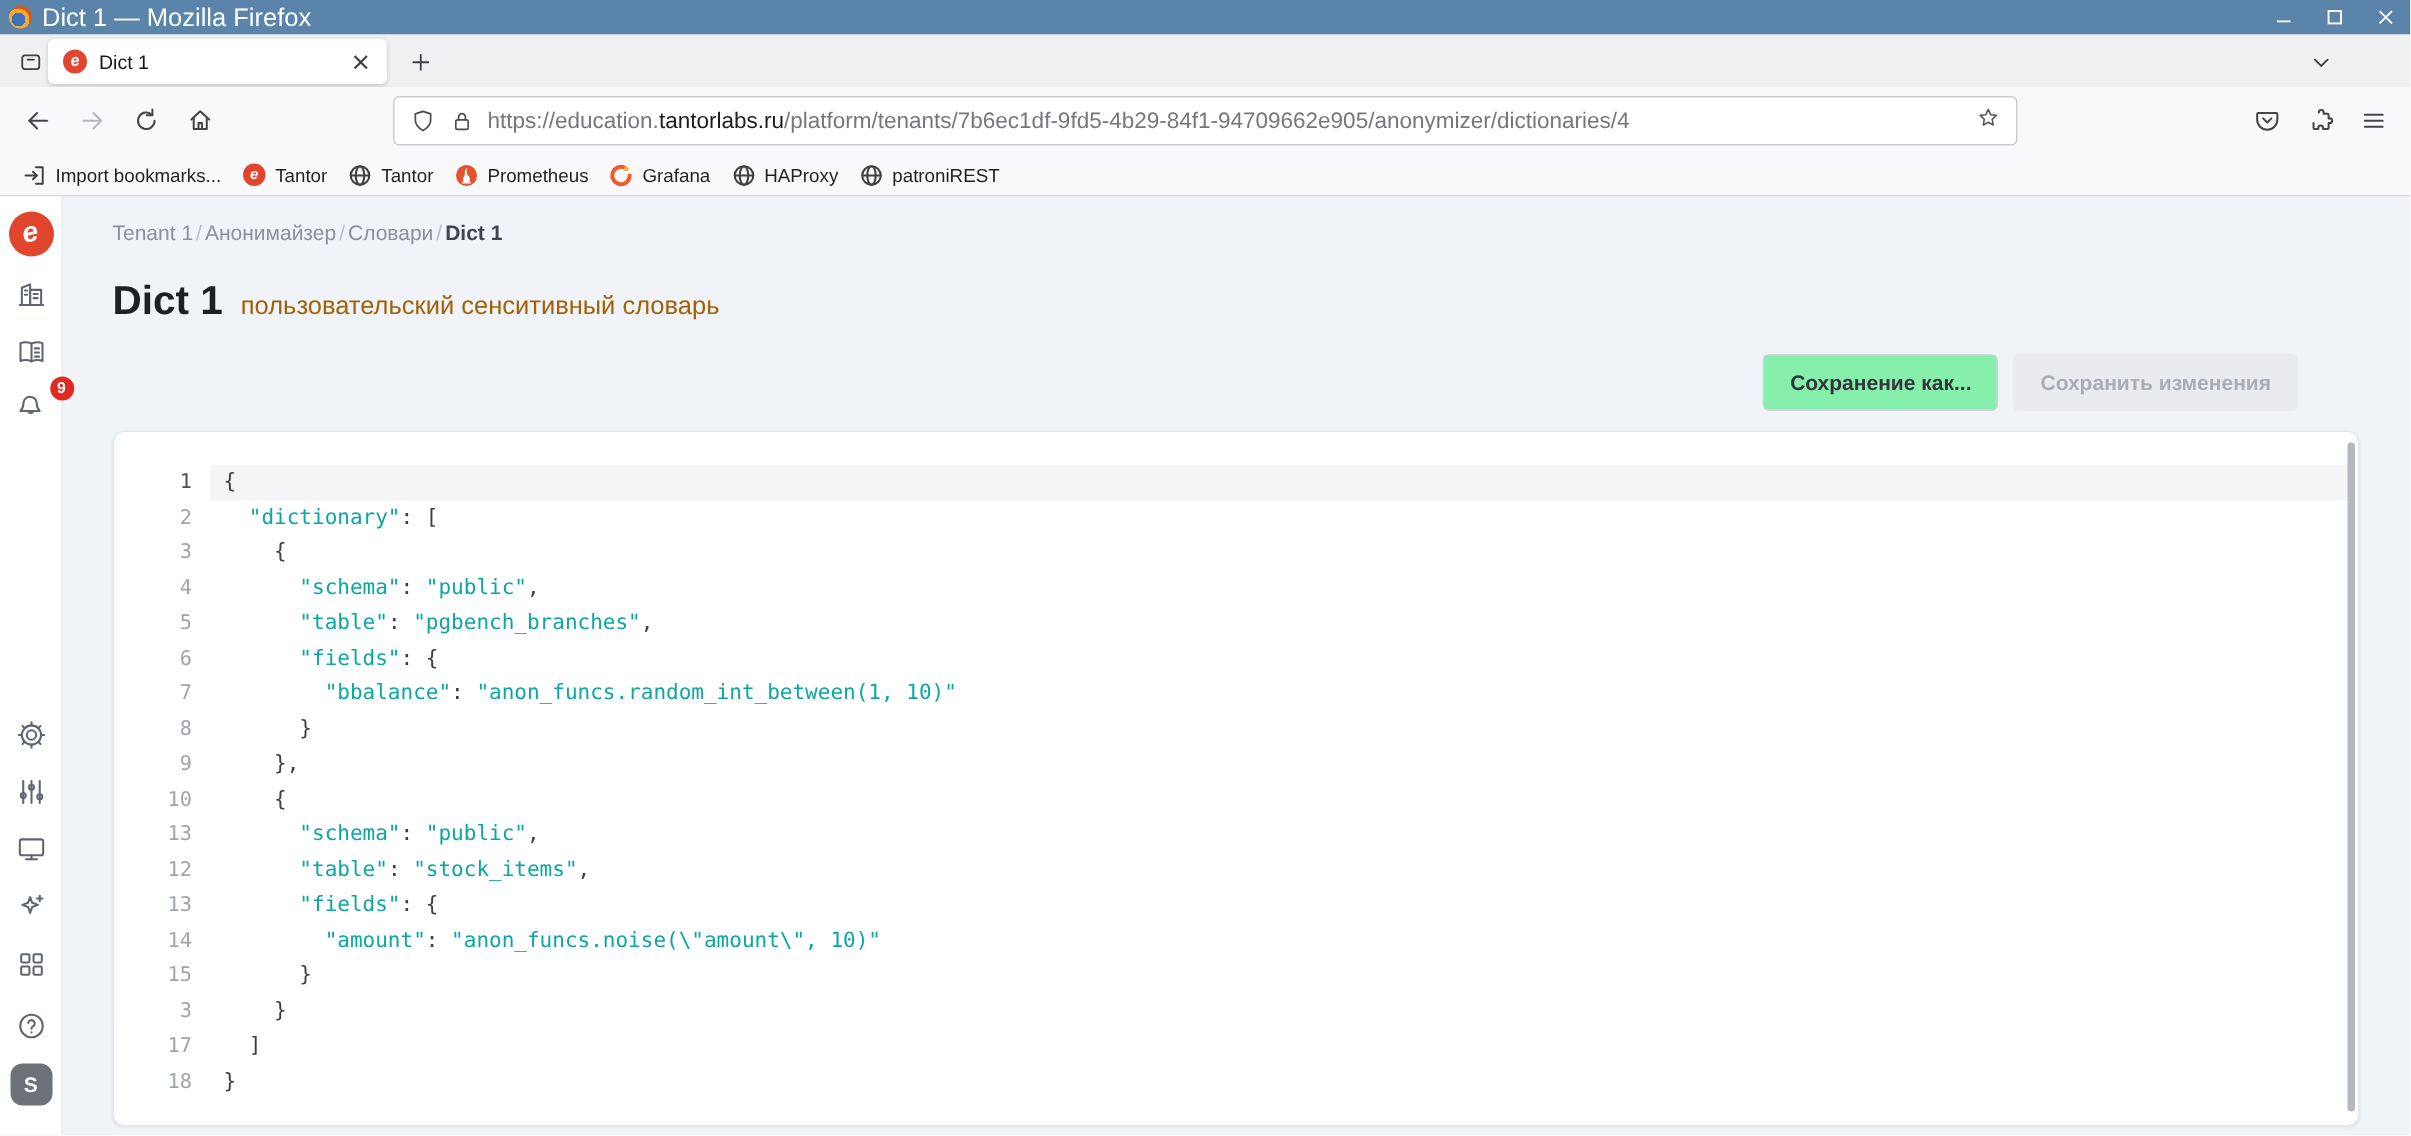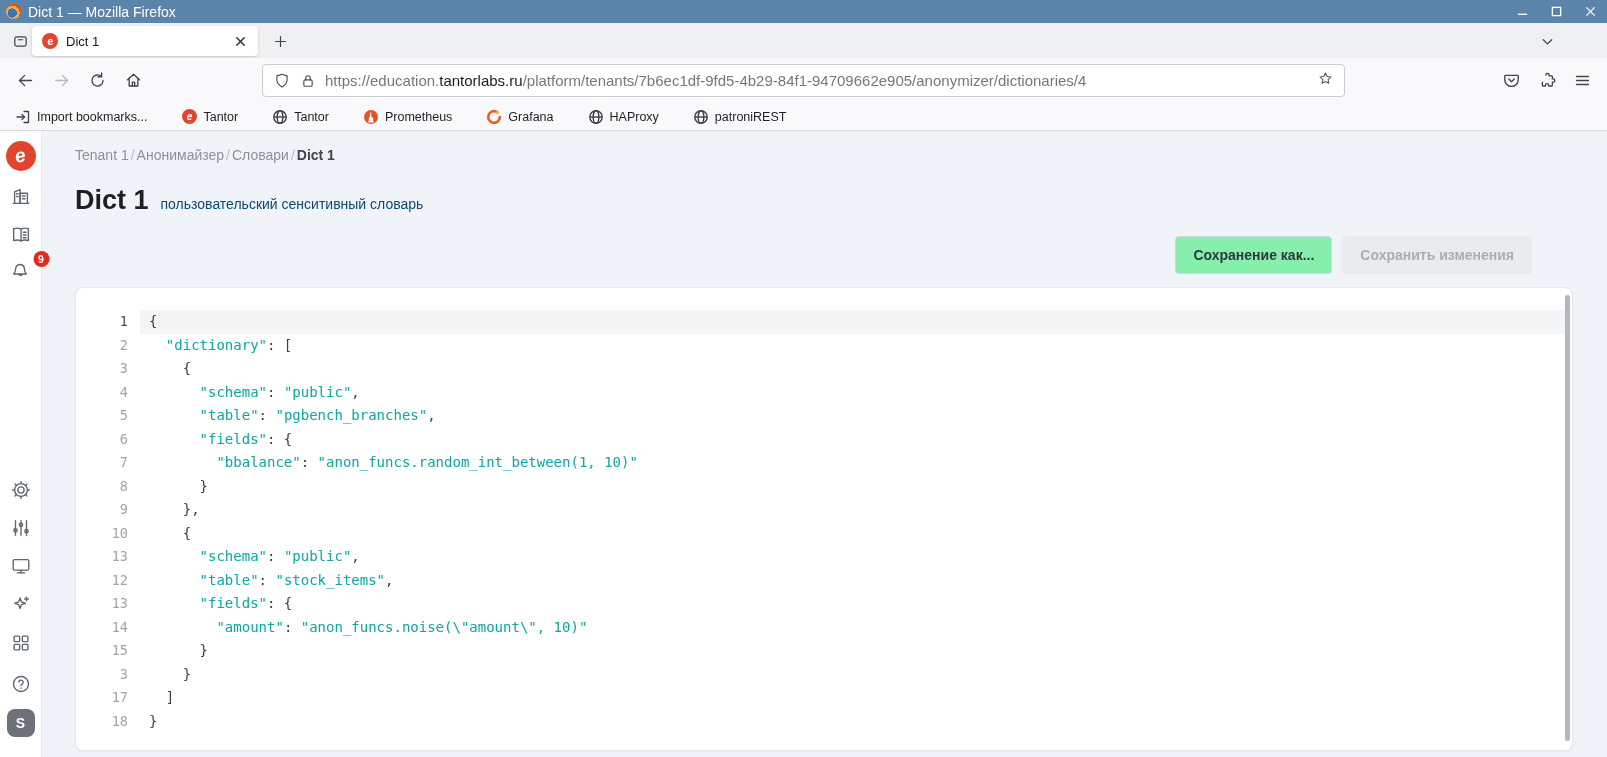--- a/index.html
+++ b/index.html
@@ -3,21 +3,21 @@
 <meta charset="utf-8">
 <style>
   * { margin:0; padding:0; box-sizing:border-box; }
   html,body { width:1607px; height:757px; overflow:hidden; }
   body { font-family:"Liberation Sans", sans-serif; }
   .screen { position:relative; width:1607px; height:757px; background:#f0f3f8; overflow:hidden; }
 
   
   .titlebar { position:absolute; top:0; left:0; right:0; height:23px; background:#5a84a9; display:flex; align-items:center; padding-left:6px; }
   .ff-logo { width:15px; height:15px; border-radius:50%; background:radial-gradient(circle at 42% 60%, #3f72b5 0 36%, #f7a935 37% 58%, #e2540a 59% 100%); margin-right:7px; flex:0 0 auto; }
-  .title-text { color:#fff; font-size:14px; }
+  .title-text { color:#fff; font-size:17px; }
   .win-controls { margin-left:auto; display:flex; height:100%; }
   .win-btn { width:34px; height:100%; display:flex; align-items:center; justify-content:center; color:#fff; }
   .win-btn svg { width:11px; height:11px; stroke:#fff; stroke-width:1.4; fill:none; }
 
   
   .tabstrip { position:absolute; top:23px; left:0; right:0; height:35px; background:#eff0f2; }
   .ts-btn { position:absolute; top:4px; width:28px; height:28px; display:flex; align-items:center; justify-content:center; color:#3e4046; border-radius:4px; }
   .ts-btn svg { width:17px; height:17px; stroke:currentColor; stroke-width:1.7; fill:none; stroke-linecap:round; }
   .tab { position:absolute; left:32px; top:3px; width:226px; height:30px; background:#fff; border-radius:4px; box-shadow:0 1px 3px rgba(0,0,0,.18); display:flex; align-items:center; padding:0 8px 0 10px; }
   .tantor-fav { width:16px; height:16px; border-radius:50%; background:#e2452e; color:#fff; display:flex; align-items:center; justify-content:center; font-size:11px; font-weight:bold; font-style:italic; flex:0 0 auto; }
@@ -34,21 +34,21 @@
   .urlbar { position:absolute; left:262px; top:6px; width:1083px; height:33px; background:#fff; border:1px solid #ccccd3; border-radius:4px; display:flex; align-items:center; padding:0 10px;justify-content:center; }
   .url-ico { width:18px; height:18px; margin-right:8px; color:#4a4c52; flex:0 0 auto; }
   .url-ico svg { width:18px; height:18px; stroke:currentColor; stroke-width:1.5; fill:none; stroke-linecap:round; stroke-linejoin:round; }
   .url-text { font-size:15px; white-space:nowrap; overflow:hidden; }
   .url-text .dim { color:#75777e; }
   .url-text .host { color:#1b1c1f; }
   .url-star { margin-left:auto; color:#55575c; }
   .url-star svg { width:17px; height:17px; stroke:currentColor; stroke-width:1.5; fill:none; stroke-linejoin:round; }
 
   
-  .bookmarksbar { position:absolute; top:103px; left:0; right:0; height:28px; background:#f9f9fb; border-bottom:1px solid #d9d9de; display:flex; align-items:center; padding-left:8px; gap:20px; }
+  .bookmarksbar { position:absolute; top:103px; left:0; right:0; height:28px; background:#f9f9fb; border-bottom:1px solid #d9d9de; display:flex; align-items:center; padding-left:8px; gap:0; }
   .bm { display:flex; align-items:center; gap:6px; padding:3px 7px; border-radius:3px; }
   .bm-label { font-size:12.5px; color:#1f2024; }
   .bm-ico { width:16px; height:16px; display:flex; align-items:center; justify-content:center; flex:0 0 auto; }
   .bm-ico svg { width:16px; height:16px; }
   .mini-logo { width:15px; height:15px; border-radius:50%; background:#e2452e; color:#fff; font-size:10px; font-weight:bold; font-style:italic; display:flex; align-items:center; justify-content:center; }
   .globe svg { stroke:#3e4046; stroke-width:1.4; fill:none; }
   .grafana-ring { width:14px; height:14px; }
 
   
   .app { position:absolute; top:131px; left:0; right:0; bottom:0; }
@@ -61,21 +61,21 @@
   .badge { position:absolute; top:-7px; right:-8px; min-width:16px; height:16px; border-radius:50%; background:#e02b20; color:#fff; font-size:10.5px; font-weight:bold; display:flex; align-items:center; justify-content:center; font-style:normal; }
   .avatar { width:28px; height:28px; border-radius:8px; background:#6d7278; color:#fff; font-size:14px; font-weight:bold; display:flex; align-items:center; justify-content:center; }
 
   
   .content { position:absolute; left:42px; top:0; right:0; bottom:0; }
   .breadcrumb { position:absolute; left:33px; top:16px; font-size:14px; color:#8b919a; display:flex; gap:2px; align-items:center; }
   .breadcrumb .sep { color:#b9bec6; }
   .breadcrumb .current { color:#41454b; font-weight:bold; }
   .page-head { position:absolute; left:33px; top:54px; display:flex; align-items:baseline; gap:12px; }
   .page-title { font-size:27px; font-weight:bold; color:#1c1f23; }
-  .page-subtitle { font-size:14px; color:#0c4a6e; }
+  .page-subtitle { font-size:17px; color:#a16207; }
   .btn-row { position:absolute; top:105px; right:75px; display:flex; gap:10px; }
   .btn { font-size:14px; font-weight:bold; border-radius:4px; padding:10px 17px; white-space:nowrap; }
   .btn-secondary { background:#86efac; border:1px solid #d2d7de; color:#32363c; }
   .btn-disabled { background:#e9ebef; border:1px solid #e9ebef; color:#a9aeb6; }
 
   
   .panel { position:absolute; left:33px; top:156px; width:1498px; height:464px; background:#fff; border:1px solid #e4e7ec; border-radius:8px; box-shadow:0 1px 2px rgba(16,24,40,.05); overflow:hidden; }
   .hl-line { position:absolute; left:64px; right:7px; top:22px; height:23.5px; background:#f4f5f6; }
   .gutter { position:absolute; left:0; top:22px; width:52px; text-align:right; font-family:"DejaVu Sans Mono", monospace; font-size:13.5px; color:#a0a5ab; }
   .gutter .ln { height:23.5px; line-height:23.5px; }

